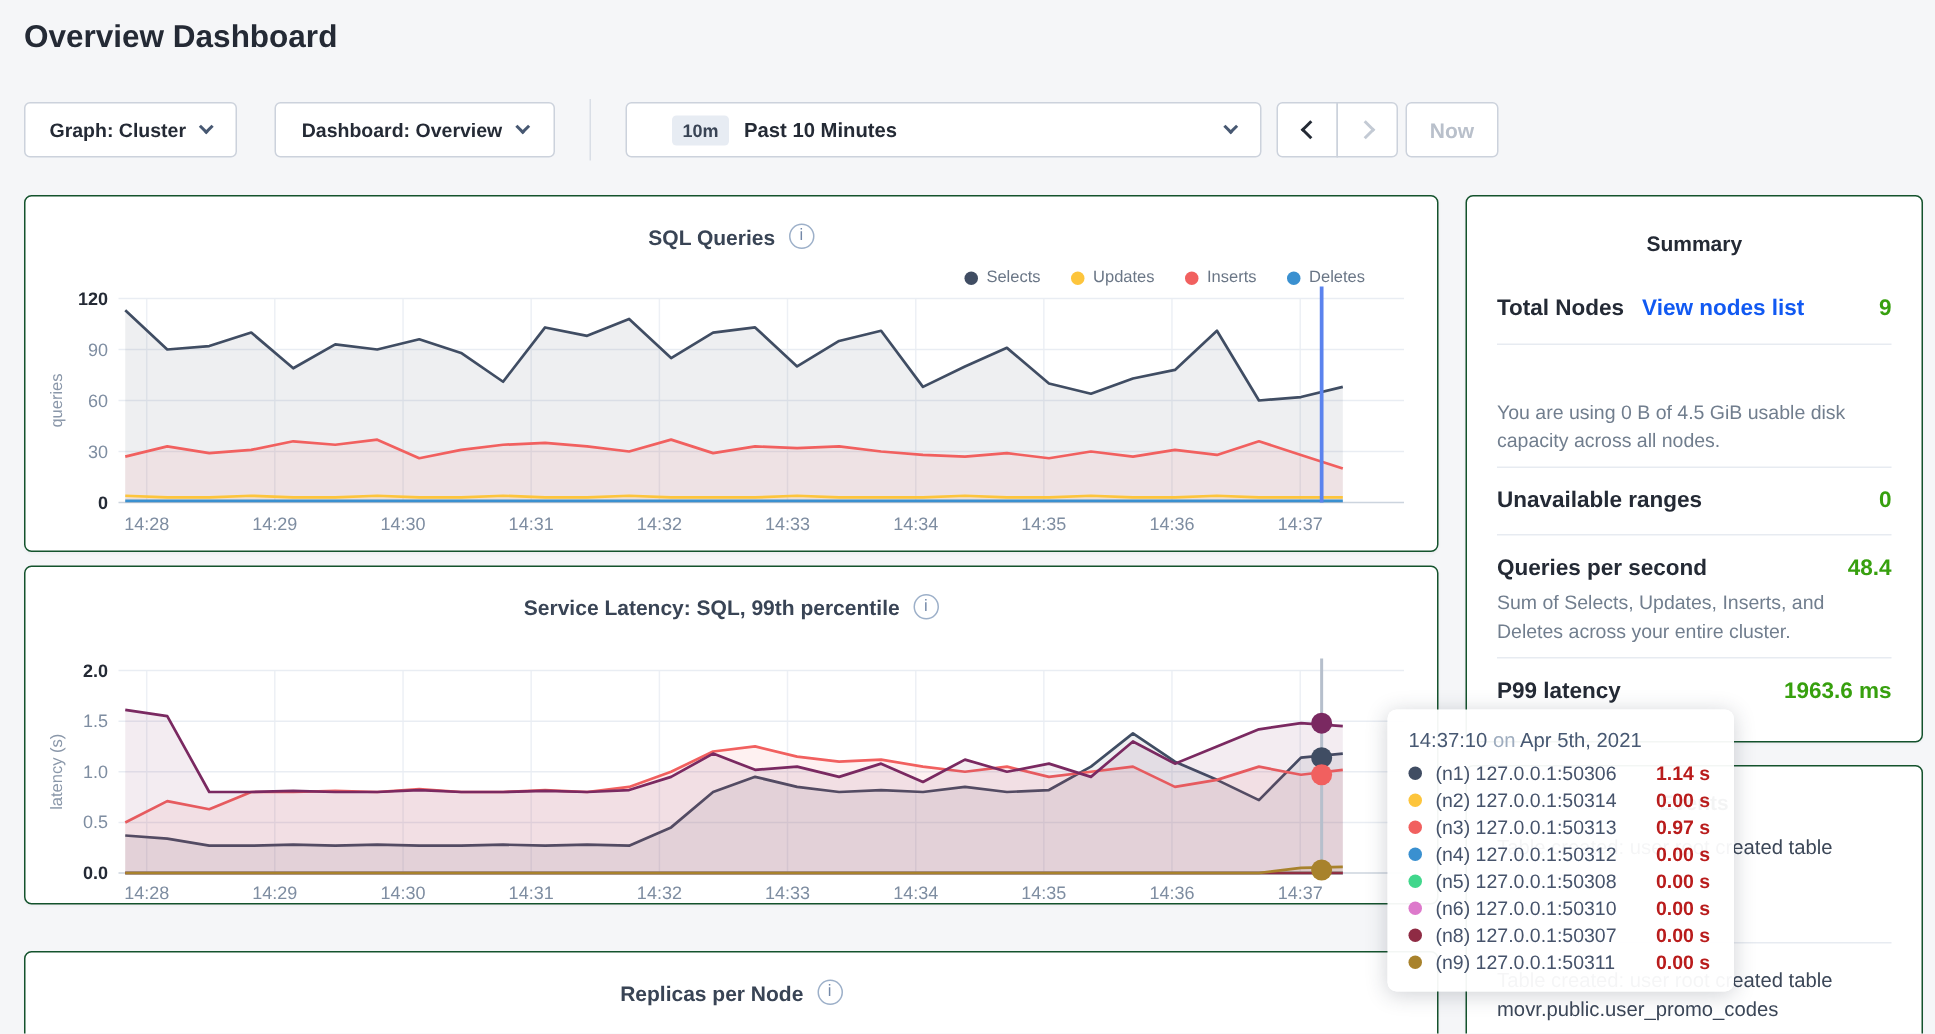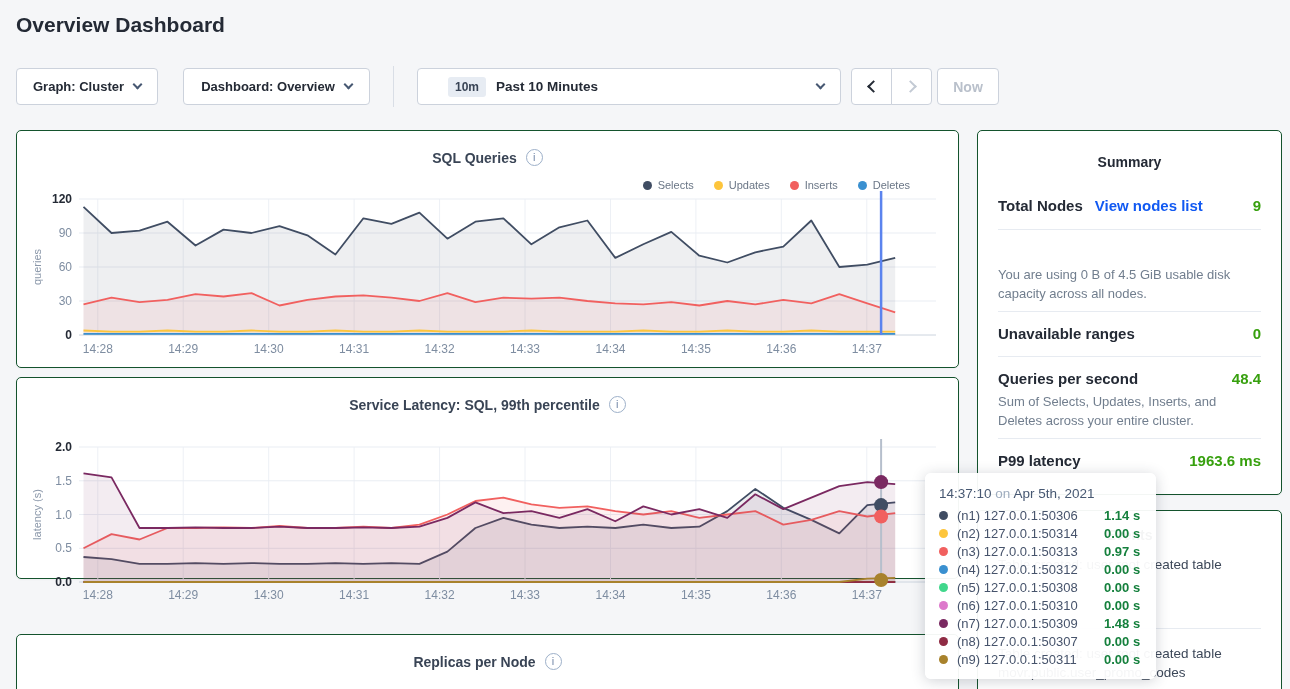--- a/index.html
+++ b/index.html
@@ -35,21 +35,21 @@
   #btn-prev { left:851px; width:41px; border-radius:4px 0 0 4px; }
   #btn-next { left:891px; width:41px; border-radius:0 4px 4px 0; }
   #btn-now  { left:937px; width:62px; color:#b9c0cb; font-size:14px; }
   .chev-l { width:9px; height:9px; border-left:2.5px solid #242a35; border-bottom:2.5px solid #242a35; transform:rotate(45deg); margin-left:3px;}
   .chev-r { width:9px; height:9px; border-left:2.5px solid #c3cad4; border-bottom:2.5px solid #c3cad4; transform:rotate(225deg); margin-right:3px;}
 
   
   .card { position:absolute; background:#fff; border:1px solid #14532d; border-radius:5px;
           box-shadow:0 1px 2px rgba(50,60,80,0.04); }
   #card-sql      { left:16px; top:130px; width:943px; height:238px; }
-  #card-latency  { left:16px; top:377px; width:943px; height:202px;padding-left:43px; }
+  #card-latency  { left:16px; top:377px; width:943px; height:226px;padding-left:43px; }
   #card-replicas { left:16px; top:634px; width:943px; height:90px; }
   #card-summary  { left:977px; top:130px; width:305px; height:365px;padding-left:43px; }
   #card-events   { left:977px; top:510px; width:305px; height:230px; }
 
   .chart-title-row { position:absolute; left:0; right:0; top:18px; display:flex; align-items:center;
                      justify-content:center; gap:9px; }
   .chart-title { font-size:14px; font-weight:700; color:#394455; }
   .info-icon { width:17px; height:17px; border:1px solid #9db0c9; border-radius:50%;
                color:#7388a8; font-size:11px; line-height:15px; text-align:center; cursor:pointer; }
   .legend { position:absolute; top:48px; right:48px; display:flex; gap:20px; }
@@ -76,21 +76,21 @@
 
   
   #hover-tooltip { position:absolute; left:925px; top:473px; width:231px;
                    background:rgba(255,255,255,0.95); border-radius:6px;
                    box-shadow:0 2px 14px rgba(40,50,70,0.22); padding:13px 14px 11px 14px; z-index:10; }
   .tt-header { font-size:13.5px; color:#475872; margin-bottom:5px; }
   .tt-on { color:#9fadbf; }
   .tt-row { display:flex; align-items:center; height:18px; }
   .tt-dot { width:9px; height:9px; border-radius:50%; flex:0 0 9px; margin-right:9px; }
   .tt-name { font-size:13px; color:#46536b; width:147px; }
-  .tt-value { font-size:13px; font-weight:700; color:#15803d; }
+  .tt-value { font-size:13px; font-weight:700; color:#b91c1c; }
 </style>
 </head>
 <body>
 
 <h1 id="page-title" class="abs">Overview Dashboard</h1>
 
 <div id="btn-graph" class="toolbar-btn">
   <span>Graph: Cluster</span>
   <span class="chev"></span>
 </div>
@@ -326,25 +326,20 @@
         <span class="tt-dot" style="background: rgb(65, 215, 140);"></span>
         <span class="tt-name">(n5) 127.0.0.1:50308</span>
         <span class="tt-value">0.00 s</span>
       </div>
       <div class="tt-row">
         <span class="tt-dot" style="background: rgb(221, 121, 203);"></span>
         <span class="tt-name">(n6) 127.0.0.1:50310</span>
         <span class="tt-value">0.00 s</span>
       </div>
       <div class="tt-row">
-        <span class="tt-dot" style="background: rgb(122, 41, 97);"></span>
-        <span class="tt-name">(n7) 127.0.0.1:50309</span>
-        <span class="tt-value">1.48 s</span>
-      </div>
-      <div class="tt-row">
         <span class="tt-dot" style="background: rgb(143, 43, 68);"></span>
         <span class="tt-name">(n8) 127.0.0.1:50307</span>
         <span class="tt-value">0.00 s</span>
       </div>
       <div class="tt-row">
         <span class="tt-dot" style="background: rgb(168, 130, 44);"></span>
         <span class="tt-name">(n9) 127.0.0.1:50311</span>
         <span class="tt-value">0.00 s</span>
       </div>
     </div>

